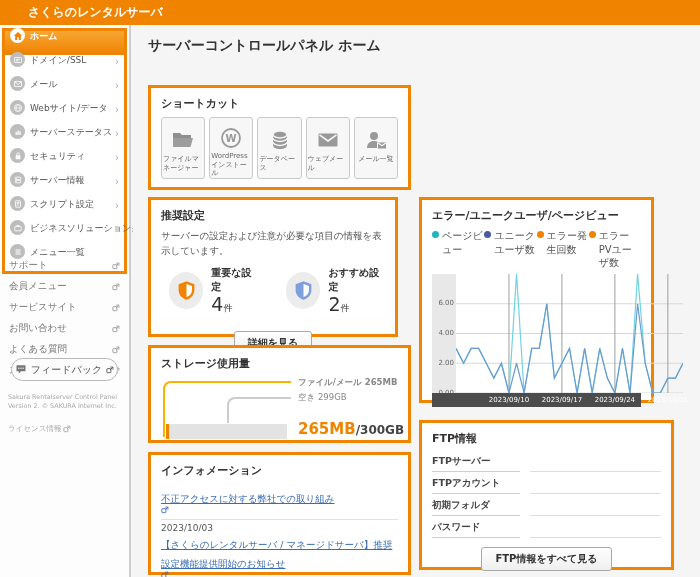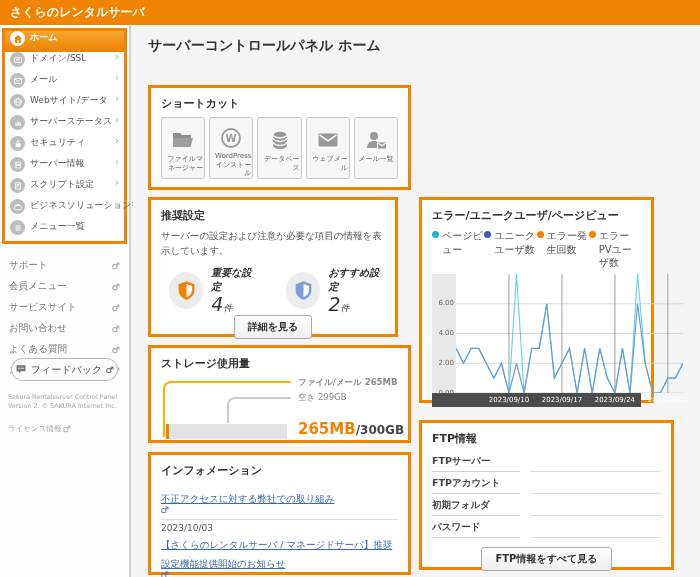--- a/index.html
+++ b/index.html
@@ -1,26 +1,26 @@
 <!DOCTYPE html>
 <html><head>
 <meta charset="utf-8">
 <style>
   * { margin:0; padding:0; box-sizing:border-box; }
   body { font-family:"DejaVu Sans","Liberation Sans",sans-serif; background:#e9e9e9; }
   #app { position:relative; width:700px; height:577px; background:#f5f5f5; overflow:hidden; }
 
   
   .header { position:absolute; top:0; left:0; width:700px; height:25px; background:#f08300; }
-  .header-title { color:#fff; font-size:12px; font-weight:bold; line-height:25px; padding-left:10px; }
+  .header-title { color:#fff; font-size:12px; font-weight:bold; line-height:25px; padding-left:28px; }
 
   
   .sidebar { position:absolute; top:25px; left:0; width:131px; height:552px; background:#fdfdfd; border-right:2px solid #cfcfcf; }
   .menu-box { position:absolute; top:3px; left:2px; width:125px; border:3px solid #f08300; background:#fff; }
-  .mi { display:flex; align-items:flex-start; height:21px; padding:0 5px; background:#fff; cursor:pointer; }
+  .mi { display:flex; align-items:flex-end; height:21px; padding:12px 5px; background:#fff; cursor:pointer; }
   .mi .circ { flex:0 0 15px; width:15px; height:15px; border-radius:50%; background:#bdbdbd; display:flex; align-items:center; justify-content:center; margin-right:5px; }
   .mi .mi-label { font-size:9px; color:#555; white-space:nowrap; }
   .mi .chev { margin-left:auto; color:#aaa; font-size:10px; line-height:1; }
   .mi.selected { background:linear-gradient(#f7a733,#ee8100); }
   .mi.selected .mi-label { color:#fff; font-weight:bold; }
   .mi.selected .circ { background:#fff; }
 
   .side-links { position:absolute; top:230px; left:0; right:0; }
   .side-link { display:flex; align-items:center; height:21px; padding:0 9px; font-size:9.5px; color:#777; cursor:pointer; }
   .side-link .ext { margin-left:auto; color:#9a9a9a; }
@@ -34,26 +34,26 @@
   .page-title { position:absolute; left:15px; top:12px; font-size:14px; font-weight:bold; color:#333; }
 
   .panel { position:absolute; background:#fff; border:3px solid #f08300; padding:8px 10px; }
   .panel-title { font-size:11px; font-weight:bold; color:#333; margin-bottom:6px; }
 
   
   .p-shortcuts { left:15px; top:60px; width:263px; height:105px; }
   .sc-row { display:flex; gap:4px; }
   .sc-btn { width:46px; height:62px; background:#f7f7f7; border:1px solid #c9c9c9; border-radius:3px; display:flex; flex-direction:column; align-items:center; justify-content:flex-start; padding-top:7px; cursor:pointer; }
   .sc-icon { height:30px; display:flex; align-items:center; justify-content:center; }
-  .sc-label { font-size:7px; color:#666; text-align:right; line-height:1.25; padding:0 1px; }
+  .sc-label { font-size:7px; color:#666; text-align:left; line-height:1.25; padding:0 1px; }
 
   
   .p-recommended { left:15px; top:172px; width:250px; height:140px; }
   .rec-desc { font-size:9.5px; color:#555; line-height:1.55; margin-bottom:8px; }
-  .rec-stats { display:flex; gap:28px; padding-left:8px; margin-bottom:0;font-style:italic; }
+  .rec-stats { display:flex; gap:28px; padding-left:8px; margin-bottom:16px; }
   .stat { display:flex; align-items:center; gap:8px; }
   .stat-circle { width:37px; height:37px; border-radius:50%; background:#ececec; display:flex; align-items:center; justify-content:center; }
   .stat-label { font-size:10px; font-weight:bold; color:#333; }
   .stat-count { font-size:19px; color:#333; line-height:1.1; }
   .stat-unit { font-size:9px; color:#333; }
   .btn-center { text-align:center; }
   .panel-btn { display:inline-block; padding:4px 13px; background:linear-gradient(#fff,#efefef); border:1px solid #a9a9a9; border-radius:3px; font-size:10px; font-weight:bold; color:#333; cursor:pointer; }
 
   
   .p-chart { left:286px; top:172px; width:235px; height:206px; }

